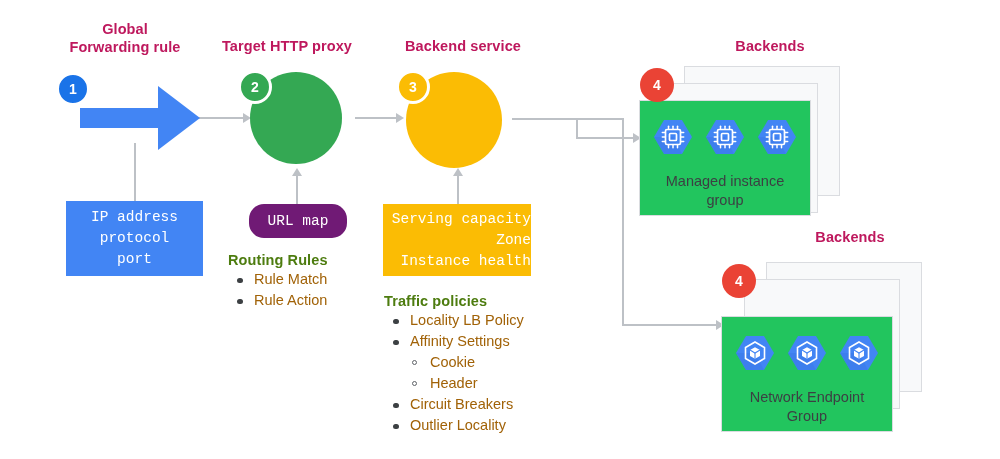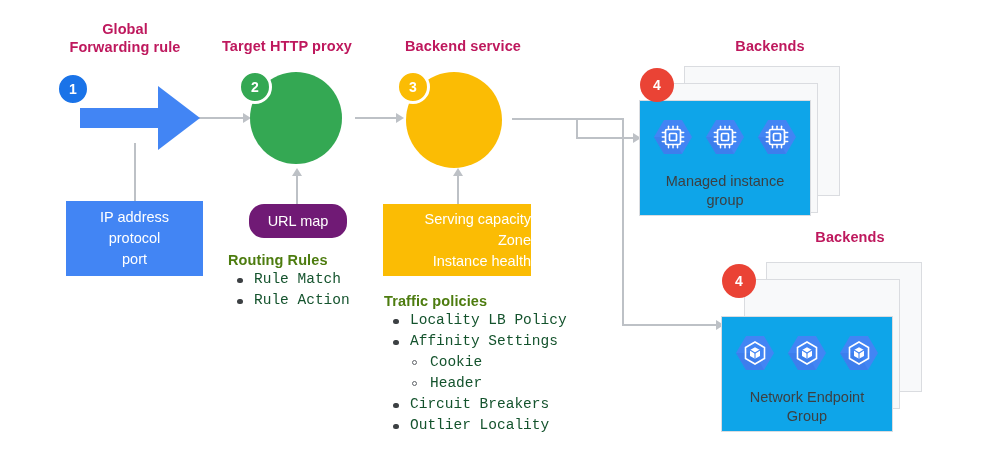--- a/index.html
+++ b/index.html
@@ -80,43 +80,43 @@
   .infobox {
     color: #ffffff;
     font-size: 14.5px;
     line-height: 21px;
     text-align: center;
     display: flex;
     flex-direction: column;
     align-items: center;
     justify-content: center;
     z-index: 4;
+    font-family: Liberation Mono, monospace;
   }
 
   
   .list-title {
     font-size: 14.5px;
     font-weight: 700;
     color: #4d7c0f;
     margin: 0 0 1px 0;
     letter-spacing: 0.1px;
   }
   ul.bul {
     list-style: none;
     margin: 0;
     padding: 0;
   }
   ul.bul li {
     font-size: 14.5px;
-    color: #14532d;
+    color: #a16207;
     line-height: 21px;
     padding-left: 26px;
     position: relative;
     white-space: nowrap;
-    font-family: Liberation Mono, monospace;
   }
   ul.bul li.lvl1::before {
     content: "";
     position: absolute;
     left: 9px; top: 8.5px;
     width: 5.5px; height: 5.5px;
     border-radius: 50%;
     background: #3c4043;
   }
   ul.bul li.lvl2 {
@@ -133,21 +133,21 @@
     box-sizing: border-box;
   }
 
   
   .stack-card {
     background: #f8f9fa;
     border: 1.3px solid #dadce0;
     box-sizing: border-box;
   }
   .stack-front {
-    background: #0ea5e9;
+    background: #22c55e;
     border: 1.3px solid #dadce0;
     box-sizing: border-box;
     z-index: 5;
     display: flex;
     flex-direction: column;
     align-items: center;
   }
   .hex-row {
     display: flex;
     gap: 8px;

